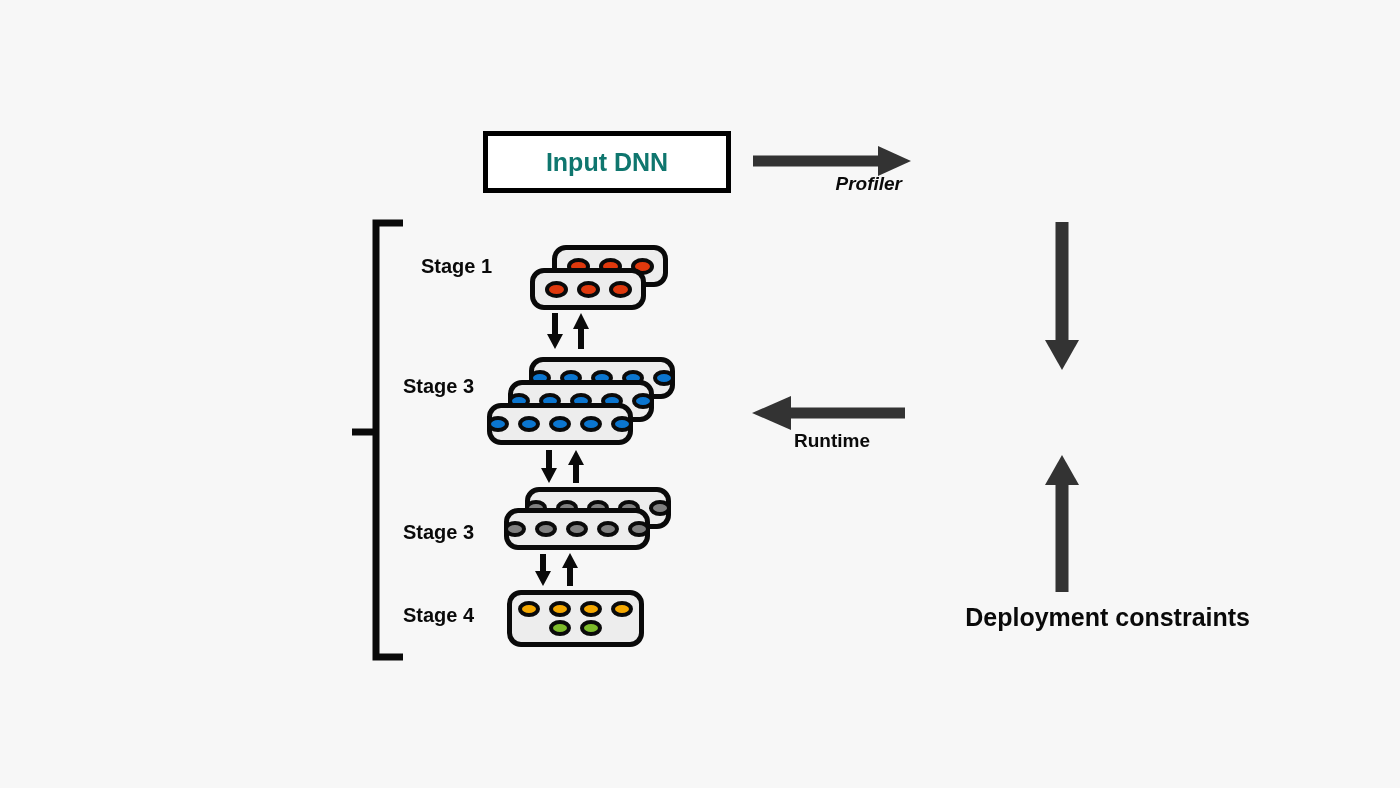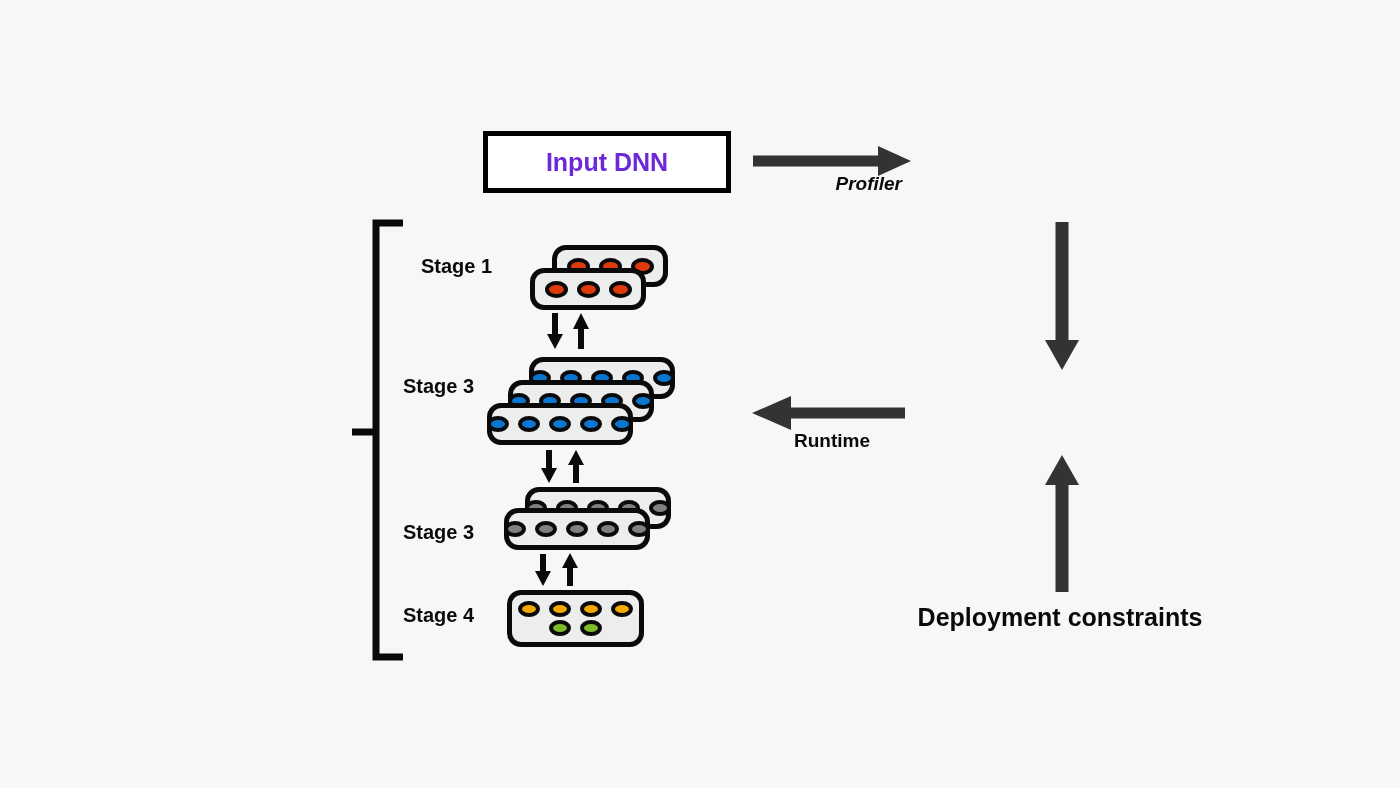--- a/index.html
+++ b/index.html
@@ -32,21 +32,21 @@
     background: #ffffff;
     border: 5px solid #000000;
     box-sizing: border-box;
     display: flex;
     align-items: center;
     justify-content: center;
   }
   #input-dnn-label {
     font-size: 25px;
     font-weight: bold;
-    color: #6d28d9;
+    color: #0f766e;
     letter-spacing: 0px;
   }
 
   
   .txt {
     color: #0a0a0a;
     font-weight: bold;
     line-height: 1.18;
     white-space: pre-line;
   }
@@ -61,21 +61,21 @@
     left: 920px;
     top: 392px;
     width: 280px;
     text-align: center;
     font-size: 42px;
   }
   #deployment-label {
     left: 870px;
     top: 603px;
     width: 380px;
-    text-align: center;
+    text-align: right;
     font-size: 25px;
   }
   #profiler-label {
     left: 742px;
     top: 173px;
     width: 160px;
     text-align: right;
     font-size: 19px;
     font-style: italic;
   }

